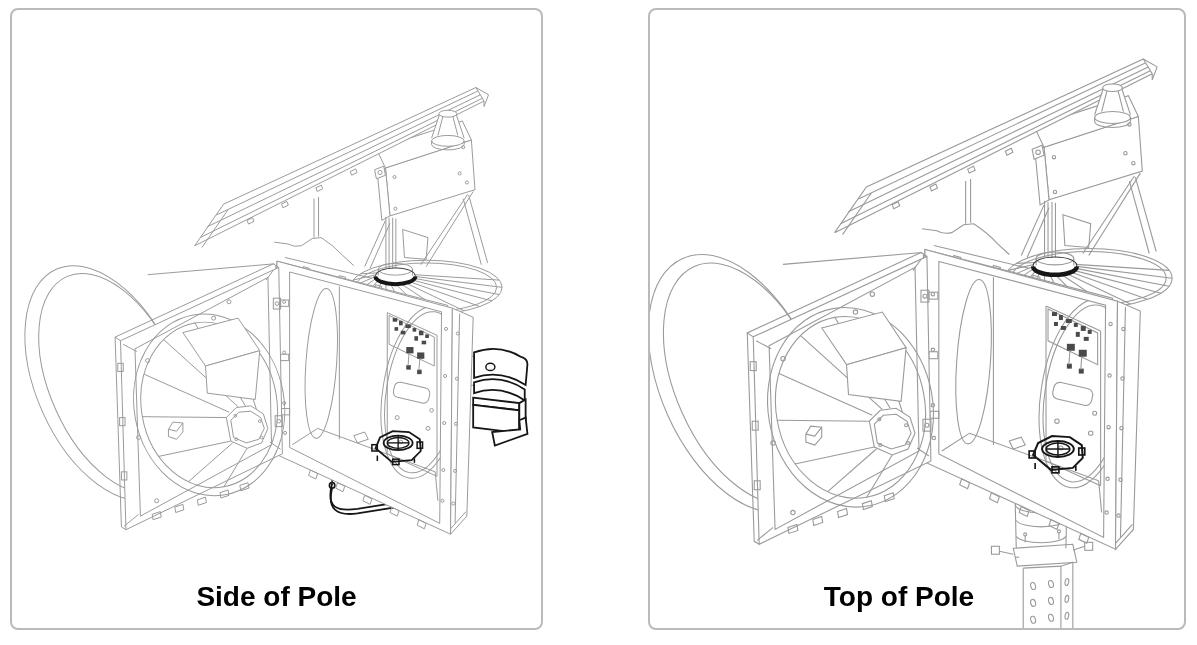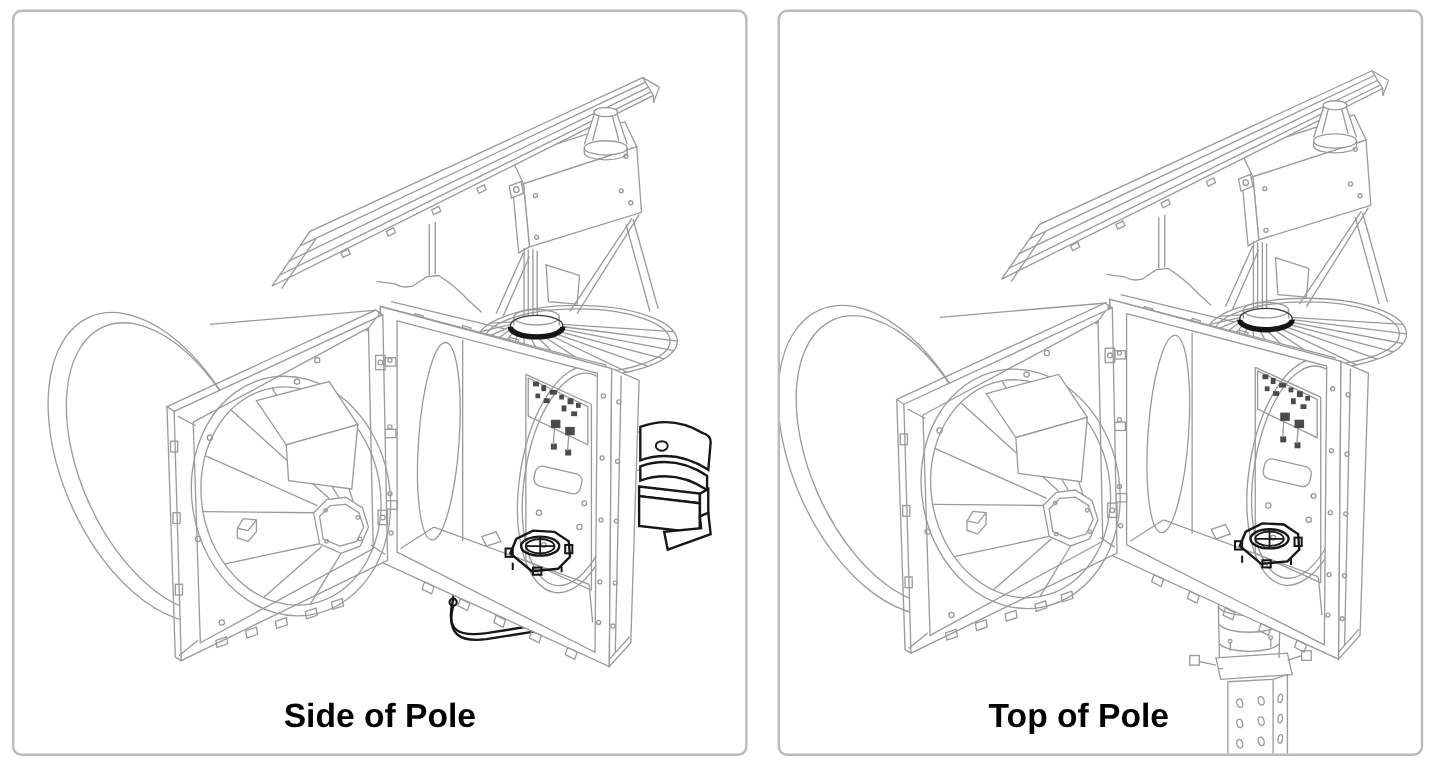--- a/index.html
+++ b/index.html
@@ -1,18 +1,18 @@
 <!DOCTYPE html>
 <html><head>
 <meta charset="utf-8">
 <style>
   html,body{margin:0;padding:0;background:#ffffff;}
   .page{position:relative;width:1197px;height:645px;background:#fff;font-family:"Liberation Sans",sans-serif;}
   .card{position:absolute;top:8px;height:622px;border:2px solid #b9babc;border-radius:8px;background:#fff;box-sizing:border-box;}
-  .card-left{left:10px;width:613px;text-decoration:underline;}
+  .card-left{left:10px;width:533px;text-decoration:underline;}
   .card-right{left:648px;width:538px;}
   .art{position:absolute;left:0;top:0;width:100%;height:100%;}
   .caption{position:absolute;left:0;right:0;top:571px;text-align:center;font-size:28px;font-weight:bold;color:#000;}
   .card-right .caption{transform:translateX(-18px);}
 </style>
 </head>
 <body>
 
 <svg width="0" height="0" style="position:absolute">
   <defs>

